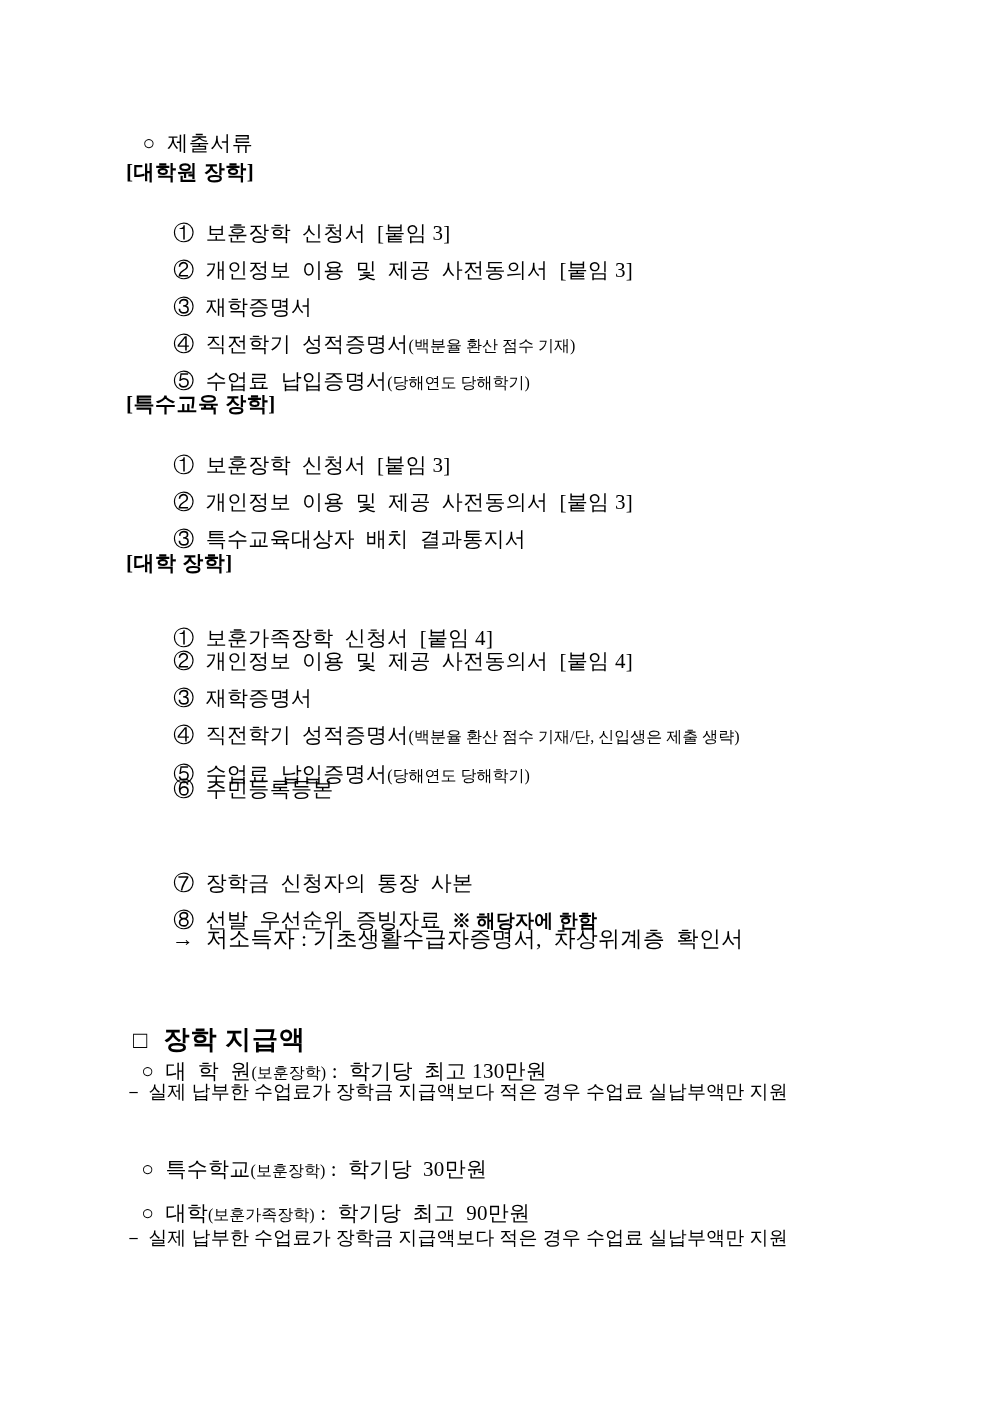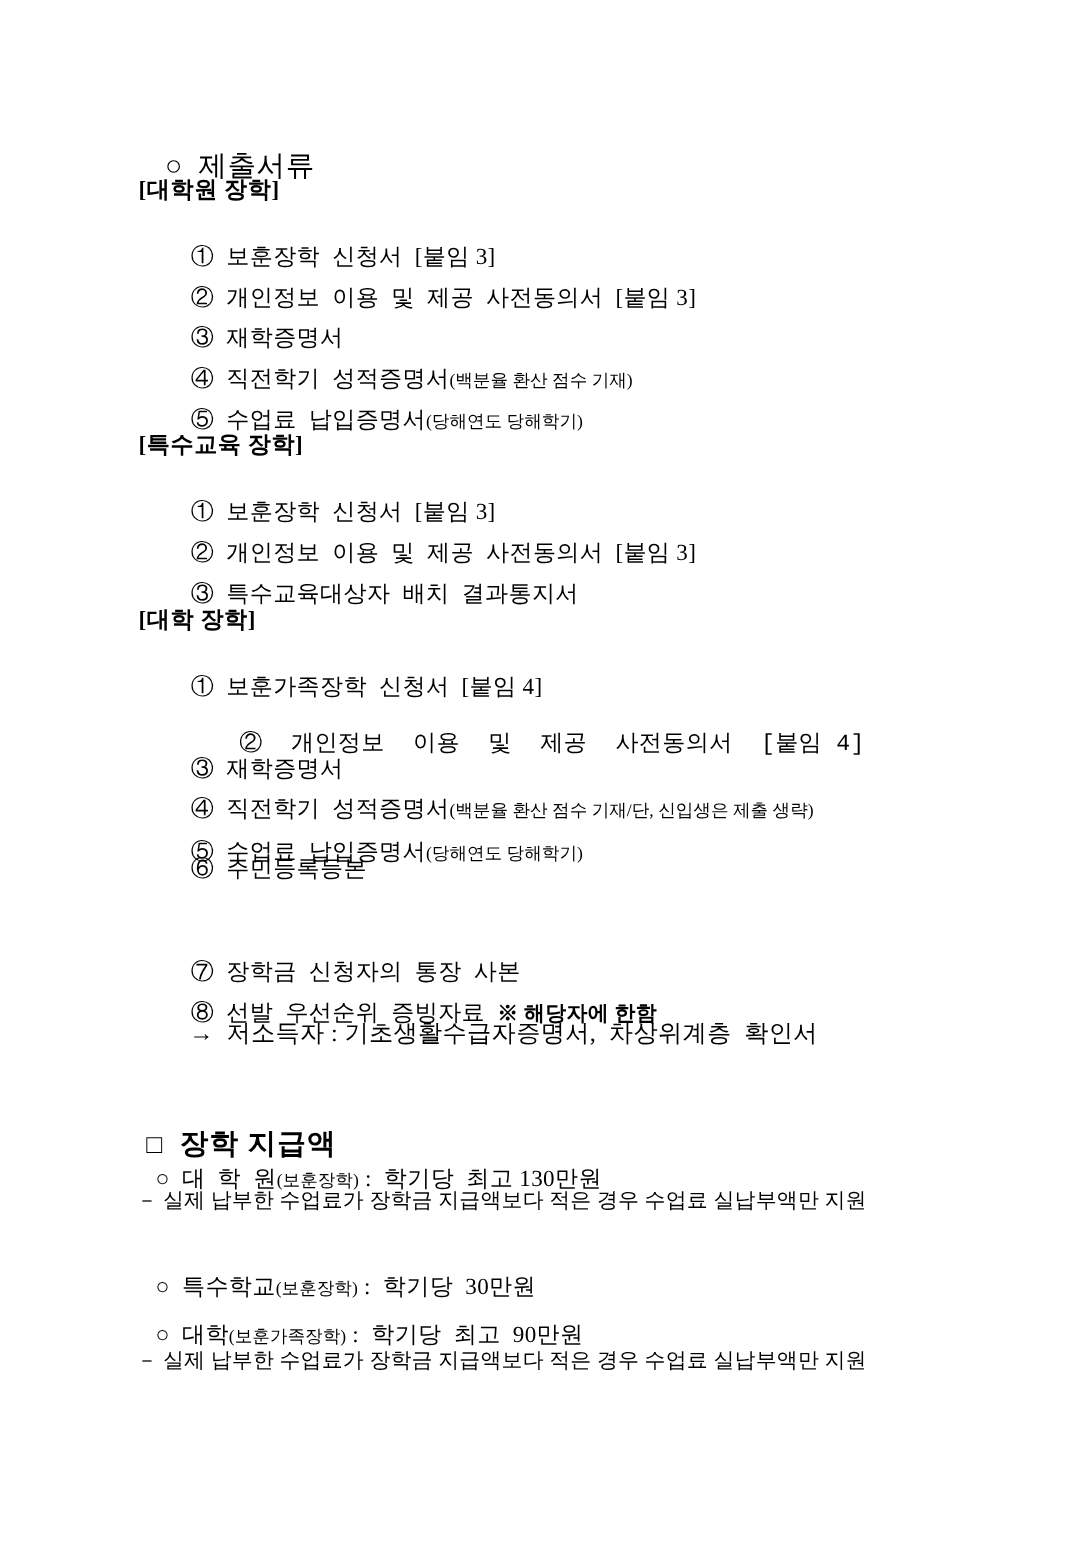--- a/index.html
+++ b/index.html
@@ -31,21 +31,21 @@
 
   
   .ind-bullet   { margin-left: 108px; }   
   .ind-section  { margin-left: 126px; }   
   .ind-item     { margin-left: 140px; }   
   .ind-note     { margin-left: 182px; }   
   .ind-arrow    { margin-left: 172px; }   
   .ind-dash     { margin-left: 124px; }   
 
   .t-bullet {
-    font-size: 26px;
+    font-size: 21px;
     letter-spacing: 0.5px;
   }
   .t-section {
     font-size: 21px;
     font-weight: bold;
     letter-spacing: 0.5px;
   }
   .t-item {
     font-size: 21px;
     letter-spacing: 0.3px;
@@ -139,26 +139,26 @@
   </div>
   <div class="abs" style="top:508px;">
     <div class="line t-item ind-item">
       <span>③</span><span>&nbsp;&nbsp;</span><span>특수교육대상자  배치  결과통지서</span>
     </div>
   </div>
 
   <div class="abs" style="top:553px;">
     <div class="line t-section ind-section">[대학 장학]</div>
   </div>
-  <div class="abs" style="top:593px;">
+  <div class="abs" style="top:607px;">
     <div class="line t-item ind-item">
       <span>①</span><span>&nbsp;&nbsp;</span><span>보훈가족장학  신청서  [붙임 4]</span>
     </div>
   </div>
-  <div class="abs" style="top:646px;font-family:Liberation Mono, monospace;">
+  <div class="abs" style="top:630px;">
     <div class="line t-item ind-item">
       <span>②</span><span>&nbsp;&nbsp;</span><span>개인정보  이용  및  제공  사전동의서  [붙임 4]</span>
     </div>
   </div>
   <div class="abs" style="top:667px;">
     <div class="line t-item ind-item">
       <span>③</span><span>&nbsp;&nbsp;</span><span>재학증명서</span>
     </div>
   </div>
   <div class="abs" style="top:704px;">

